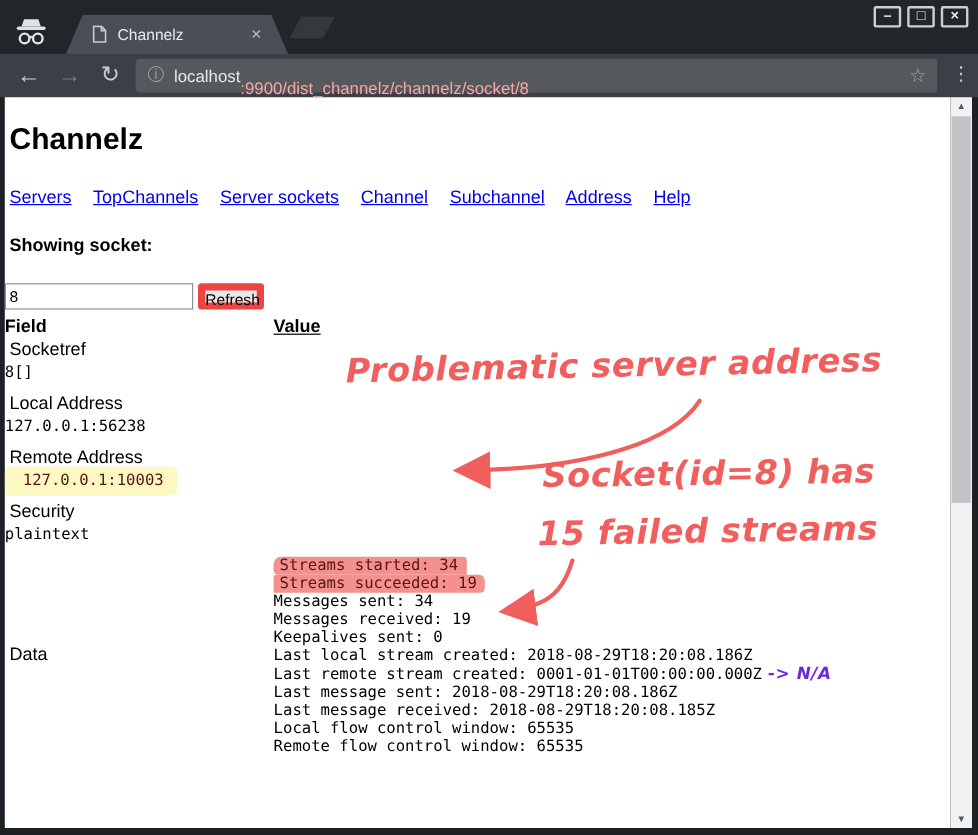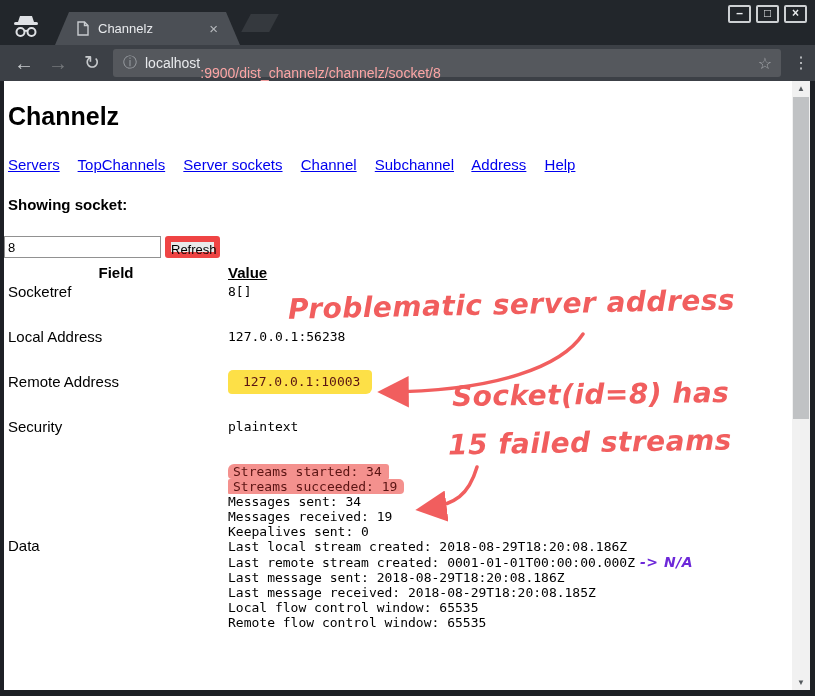--- a/index.html
+++ b/index.html
@@ -56,32 +56,32 @@
   .nav-links a { color:#0000ee; text-decoration:underline; margin-right:14px; }
   .subtitle { margin:24px 0 0 4px; font-size:15px; font-weight:bold; line-height:16px; }
   .controls { margin:23px 0 0 0; height:22px; display:flex; }
   .socket-input { width:157px; height:22px; border:1px solid #919191; font-size:13px;
                   padding:0 0 0 3px; font-family:"Liberation Sans", sans-serif; }
   .refresh-btn { margin-left:4px; width:55px; height:22px; font-size:13px;
                  font-family:"Liberation Sans", sans-serif; background:#e9e9e9;
                  border:6px solid #ef4444; border-radius:3px; }
 
   .tbl-header { margin-top:6px; display:flex; font-size:15px; font-weight:bold; line-height:17px; }
-  .th-field { width:224px; text-align:center; }
+  .th-field { width:224px; text-align:left; }
   .th-value { width:404px; text-align:left;text-decoration:underline; }
-  .tbl-row { display:flex; height:45px; }
+  .tbl-row { display:flex; height:45px;flex-direction:column; }
   .td-field { width:224px; font-size:15px; padding:2px 0 0 4px; }
   .td-value { flex:1; font-family:"DejaVu Sans Mono", monospace; font-size:13px; padding-top:3px; }
   .tbl-row-data { display:flex; }
   .tbl-row-data .td-field { display:flex; align-items:center; padding-top:0; }
   .mono-line { font-family:"DejaVu Sans Mono", monospace; font-size:13px; line-height:15.1px;
                white-space:nowrap; }
 
   
-  .hl-value { background:#fde047; color:#5a1413; padding:4px 12px 5px 15px; border-radius:5px 4px 6px 4px; }
+  .hl-value { background:#fef9c3; color:#5a1413; padding:4px 12px 5px 15px; border-radius:5px 4px 6px 4px; }
   .hl-line { display:inline-block; background:#f4918e; color:#5a1413; padding:0 7px 0 5px; }
   .hl-a { border-radius:6px 3px 1px 4px; }
   .hl-b { border-radius:2px 5px 4px 1px; }
   .hl-c { border-radius:3px 2px 6px 5px; }
 
   
   .anno { position:absolute; color:#f15e5e; font-weight:bold; font-style:italic;
           letter-spacing:0.5px; white-space:nowrap; pointer-events:none;
           font-family:"DejaVu Sans", sans-serif; }
   .anno-1 { left:288px; top:288px; font-size:28px; transform:rotate(-1.2deg); }

